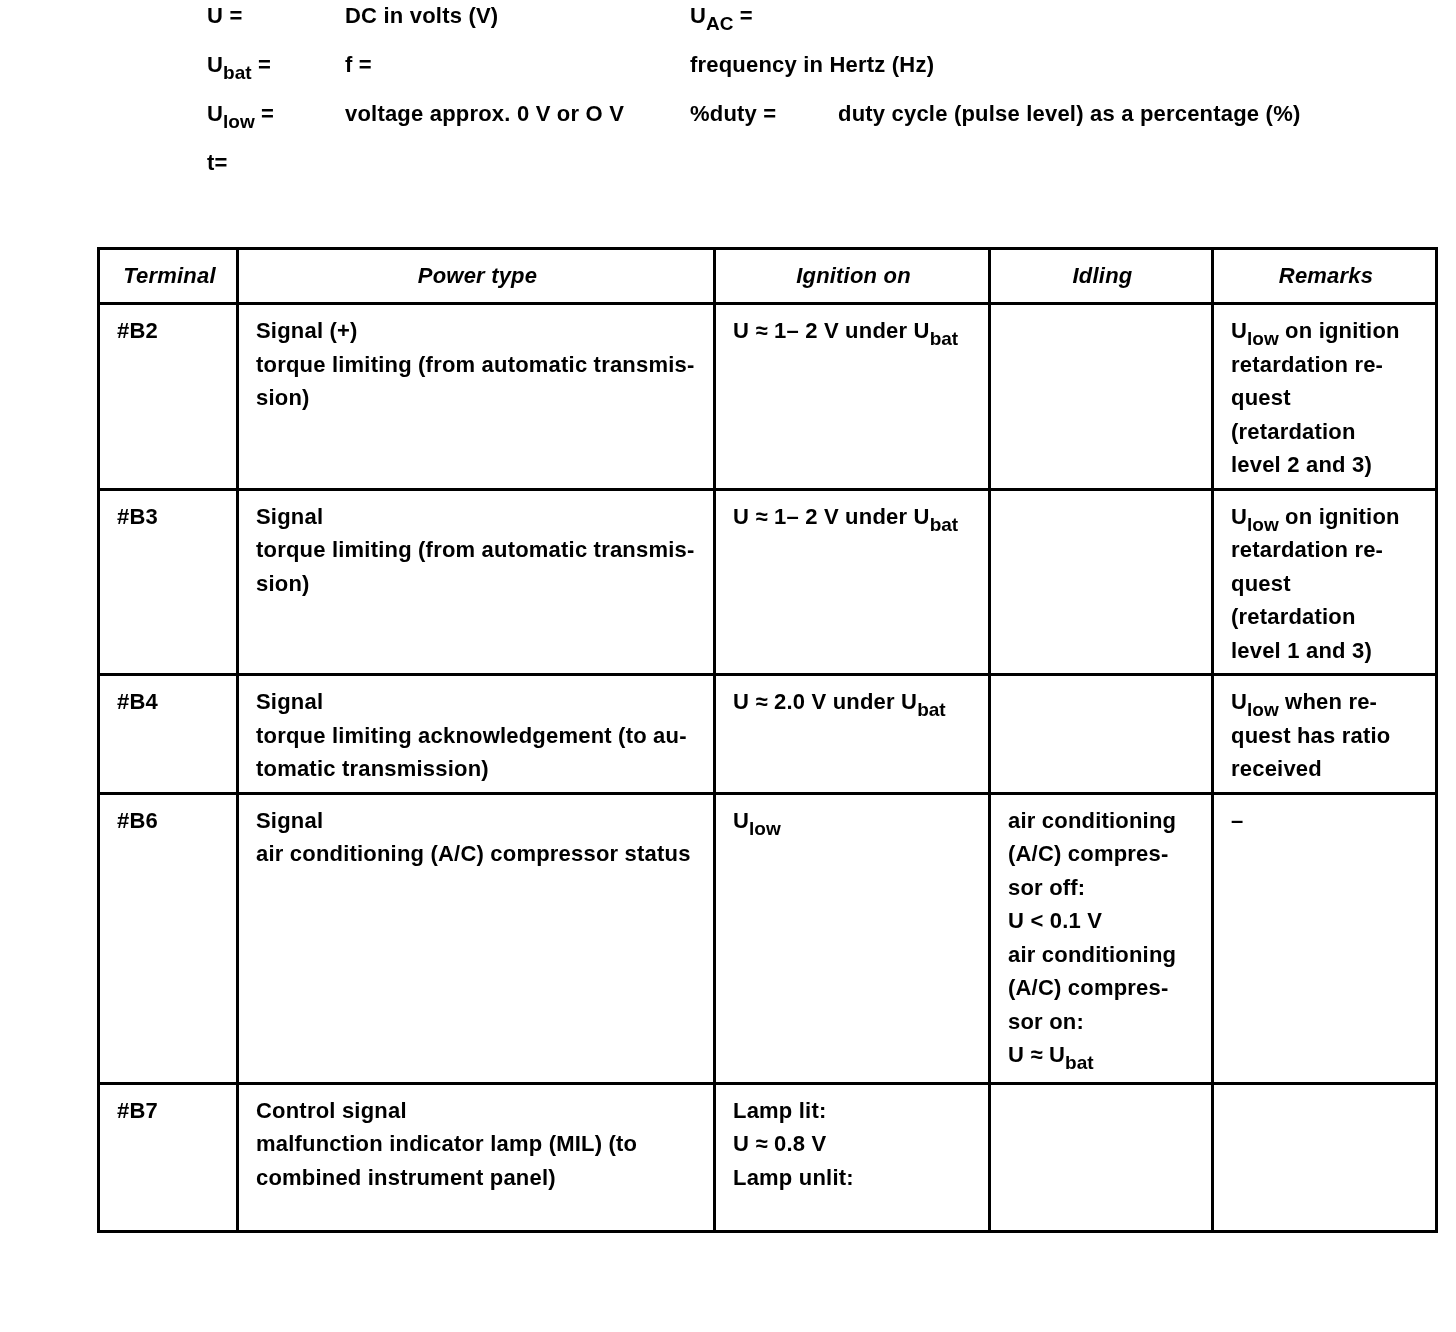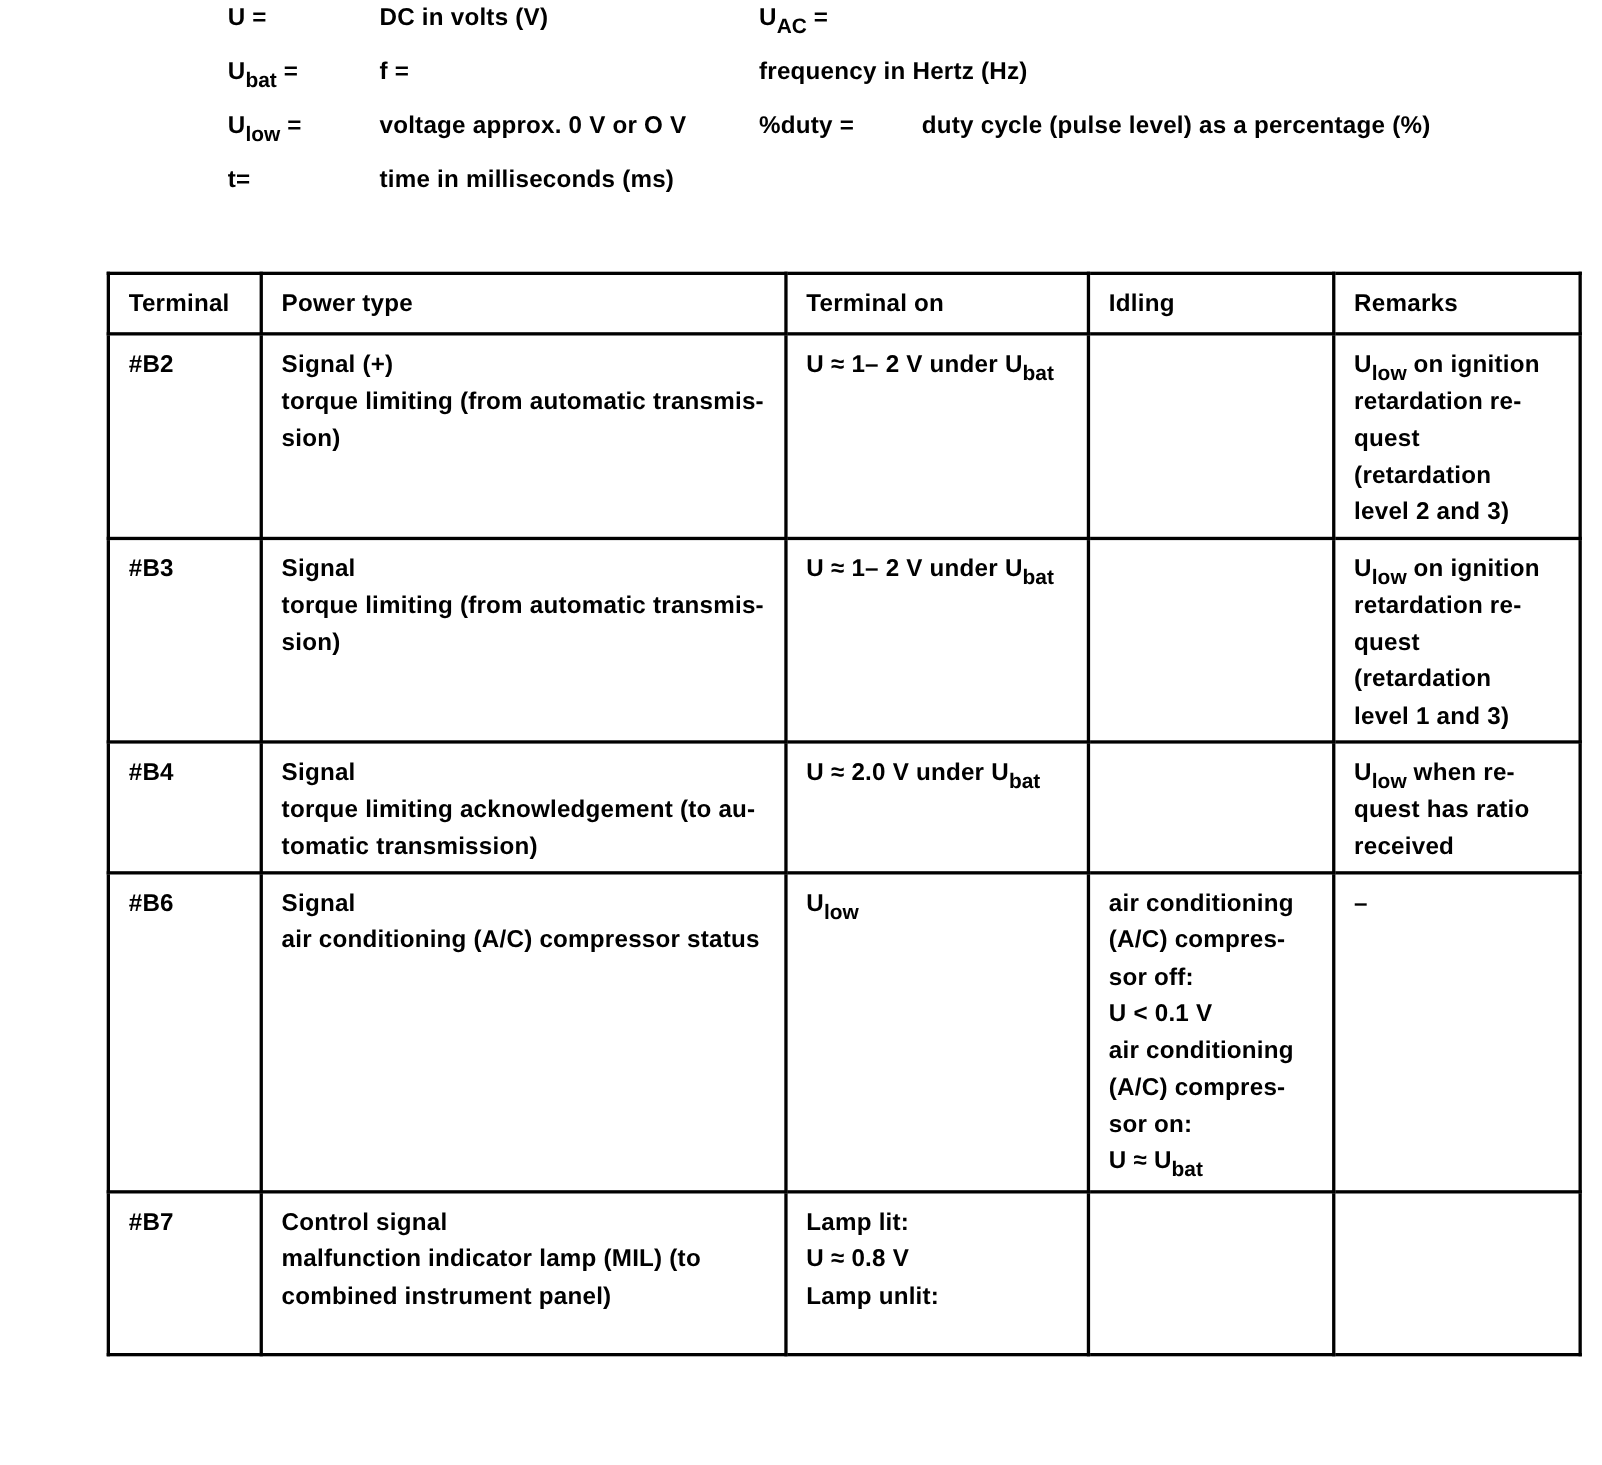--- a/index.html
+++ b/index.html
@@ -49,24 +49,25 @@
     border: 3px solid #000000;
     font-size: 22px;
     font-weight: bold;
     line-height: 33.5px;
     letter-spacing: 0.2px;
     vertical-align: top;
     padding: 9px 14px 6px 17px;
     overflow: hidden;
   }
   table.signals th {
-    text-align: left;
+    text-align: center;
     vertical-align: middle;
     padding-top: 4px;
     padding-bottom: 4px;
+    font-style: italic;
   }
   
   sub {
     font-size: 19px;
     line-height: 0;
     vertical-align: -7px;
     letter-spacing: 0;
   }
 </style>
 </head>
@@ -86,39 +87,38 @@
       <span>frequency in Hertz (Hz)</span>
     </div>
     <div class="legend-row">
       <span><span>U</span><sub>low</sub><span> =</span></span>
       <span>voltage approx. 0 V or O V</span>
       <span><span>%duty =</span></span>
       <span>duty cycle (pulse level) as a percentage (%)</span>
     </div>
     <div class="legend-row">
       <span><span>t=</span></span>
-      <span>time in milliseconds (ms)</span>
       <span></span>
       <span></span>
     </div>
   </div>
 
   <table class="signals">
     <colgroup>
       <col style="width:139px">
       <col style="width:477px">
       <col style="width:275px">
       <col style="width:223px">
       <col style="width:224px">
     </colgroup>
     <tbody>
         <tr style="height:55px">
       <th>Terminal</th>
       <th>Power type</th>
-      <th>Terminal on</th>
+      <th>Ignition on</th>
       <th>Idling</th>
       <th>Remarks</th>
     </tr>
 
 
     <tr style="height:152px">
       <td>#B2</td>
       <td><span>Signal (+)</span><br><span>torque limiting (from automatic transmis-</span><br><span>sion)</span></td>
       <td><span>U ≈ 1– 2 V under U</span><sub>bat</sub></td>
       <td></td>

